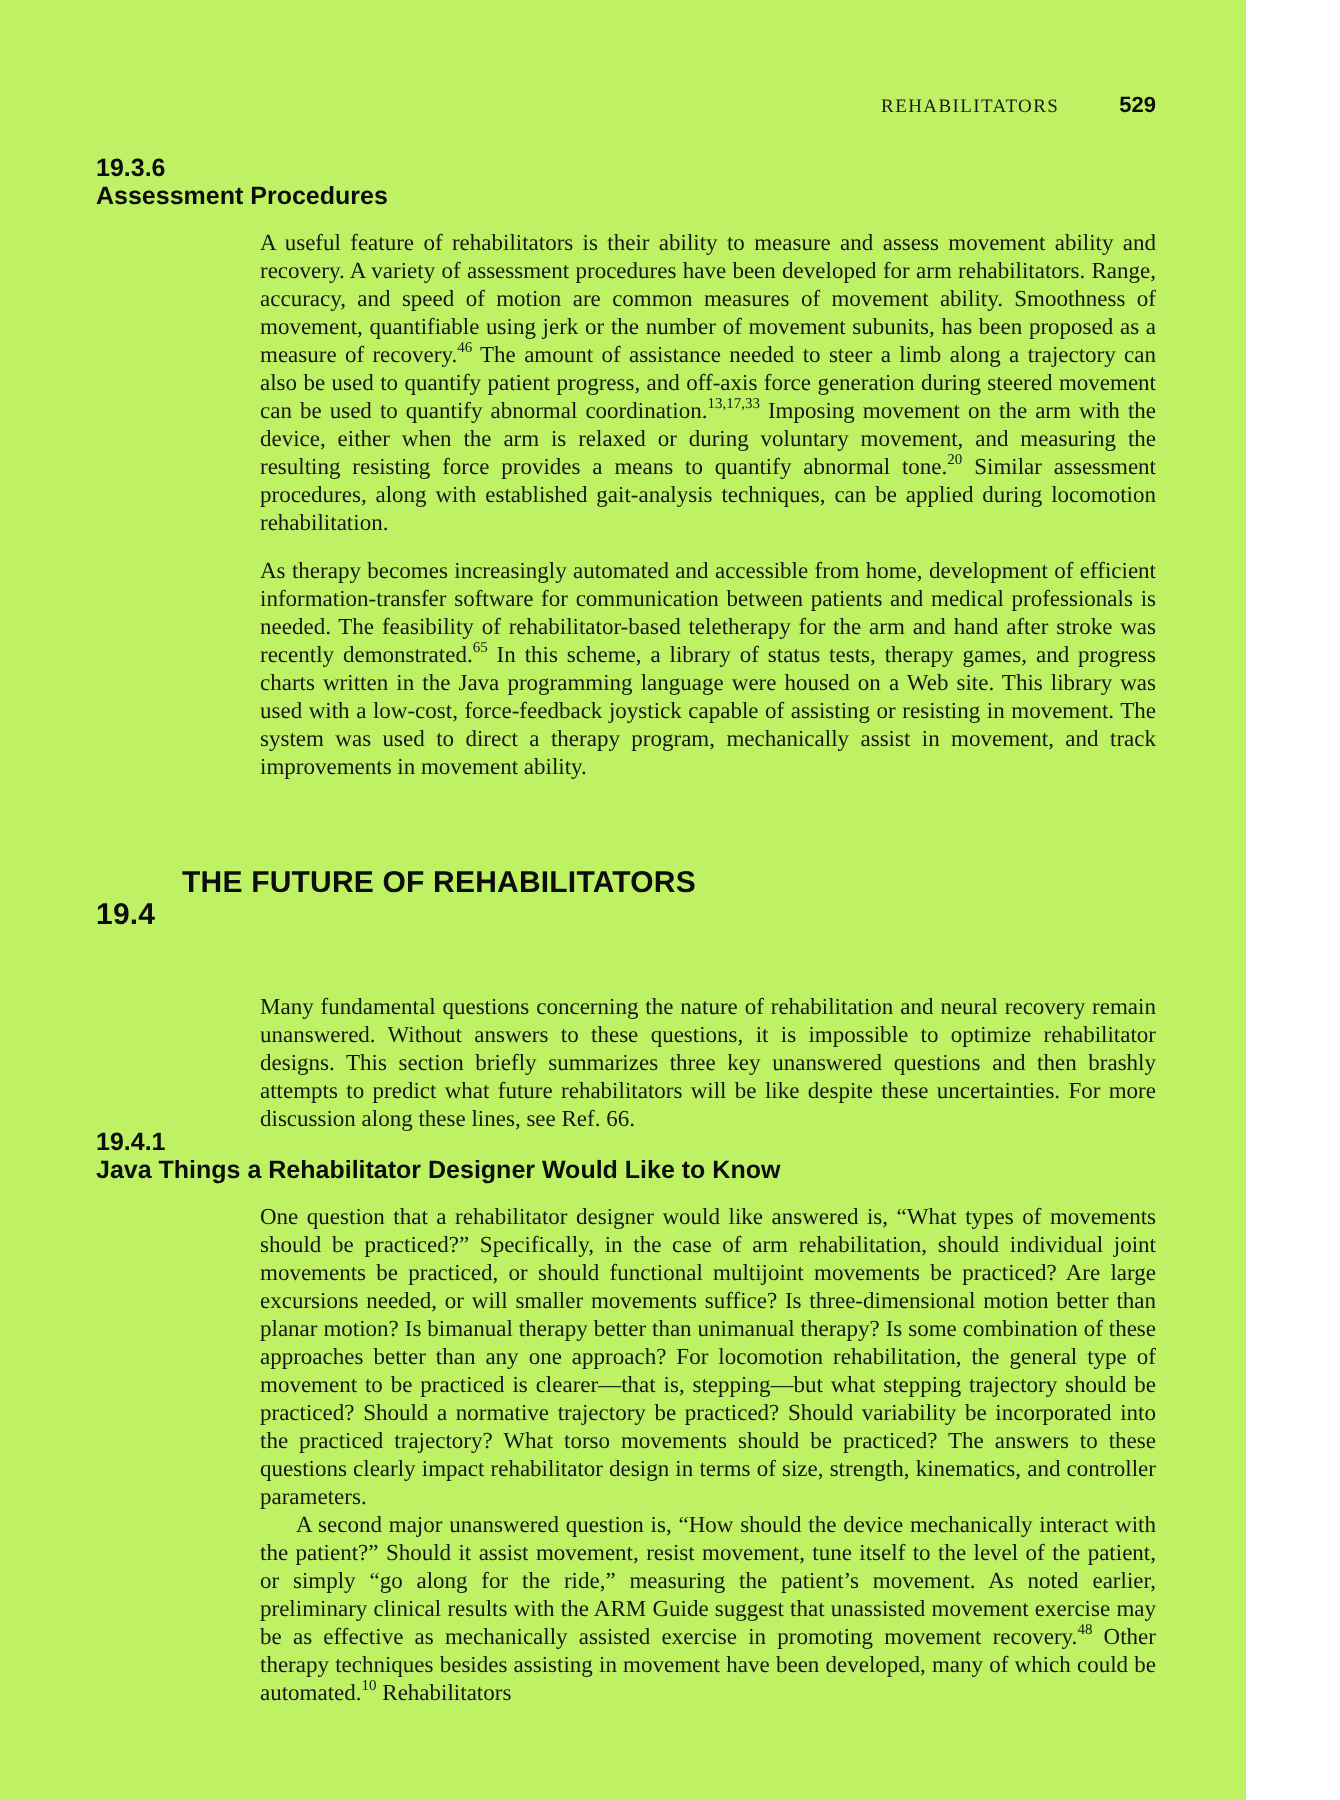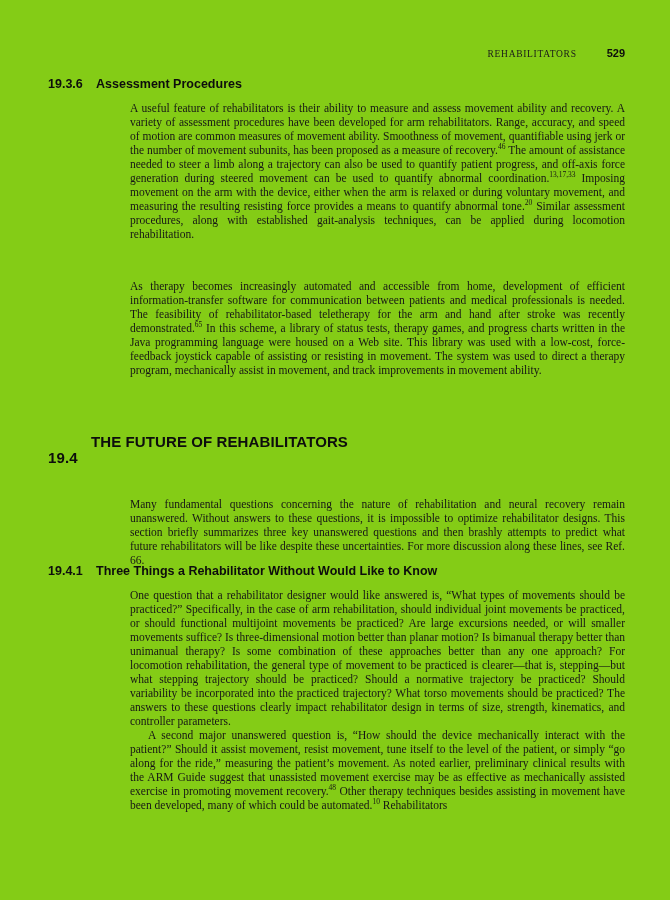--- a/index.html
+++ b/index.html
@@ -2,23 +2,23 @@
 <html><head>
 <meta charset="utf-8">
 <style>
   * { box-sizing: border-box; }
   html, body {
     margin: 0; padding: 0;
     background: #ffffff;
   }
   .page {
     position: relative;
-    width: 670px;
+    width: 623px;
     height: 900px;
-    background: #84cc16;
+    background: #bef264;
     color: #141414;
     overflow: hidden;
     font-family: "Liberation Serif", serif;
   }
   .running {
     position: absolute;
     top: 47px;
     right: 45px;
     display: flex;
     align-items: baseline;
@@ -41,21 +41,21 @@
     position: absolute;
     left: 48px;
     right: 45px;
   }
   .sec-heading {
     display: flex;
     font-family: "Liberation Sans", sans-serif;
     font-weight: 700;
     color: #0d0d0d;
   }
-  .sub .sec-heading { font-size: 12.5px; }
+  .sub .sec-heading { font-size: 12.5px; flex-direction: column; }
   .sub .num { flex: none; width: 48px; }
   .major .sec-heading { font-size: 15px; letter-spacing: 0.1px; }
   .major .num { flex: none; width: 43px; margin-top: 16px; }
   .body-col {
     margin-left: 82px;          
     margin-top: 10px;
     font-size: 11.5px;
     line-height: 14px;
     text-align: justify;
     color: #161616;
@@ -101,21 +101,21 @@
       <span class="ttl">THE FUTURE OF REHABILITATORS</span>
     </div>
     <div class="body-col">
       <p>Many fundamental questions concerning the nature of rehabilitation and neural recovery remain unanswered. Without answers to these questions, it is impossible to optimize rehabilitator designs. This section briefly summarizes three key unanswered questions and then brashly attempts to predict what future rehabilitators will be like despite these uncertainties. For more discussion along these lines, see Ref. 66.</p>
     </div>
   </section>
 
   <section class="sec sub" style="top:564px">
     <div class="sec-heading">
       <span class="num">19.4.1</span>
-      <span class="ttl">Three Things a Rehabilitator Without Would Like to Know</span>
+      <span class="ttl">Java Things a Rehabilitator Designer Would Like to Know</span>
     </div>
     <div class="body-col">
       <p>One question that a rehabilitator designer would like answered is, “What types of movements should be practiced?” Specifically, in the case of arm rehabilitation, should individual joint movements be practiced, or should functional multijoint movements be practiced? Are large excursions needed, or will smaller movements suffice? Is three-dimensional motion better than planar motion? Is bimanual therapy better than unimanual therapy? Is some combination of these approaches better than any one approach? For locomotion rehabilitation, the general type of movement to be practiced is clearer—that is, stepping—but what stepping trajectory should be practiced? Should a normative trajectory be practiced? Should variability be incorporated into the practiced trajectory? What torso movements should be practiced? The answers to these questions clearly impact rehabilitator design in terms of size, strength, kinematics, and controller parameters.</p>
       <p class="indent">A second major unanswered question is, “How should the device mechanically interact with the patient?” Should it assist movement, resist movement, tune itself to the level of the patient, or simply “go along for the ride,” measuring the patient’s movement. As noted earlier, preliminary clinical results with the ARM Guide suggest that unassisted movement exercise may be as effective as mechanically assisted exercise in promoting movement recovery.<sup>48</sup> Other therapy techniques besides assisting in movement have been developed, many of which could be automated.<sup>10</sup> Rehabilitators</p>
     </div>
   </section>
 
 </div>
 
 </body></html>

